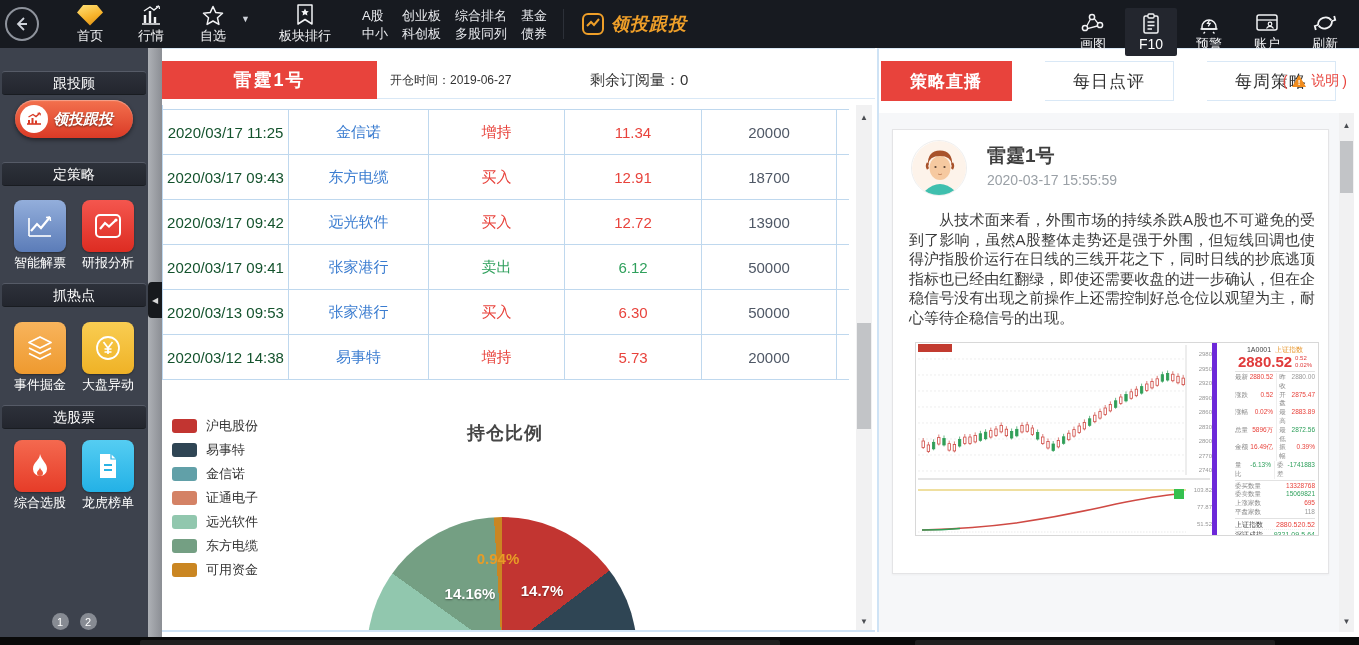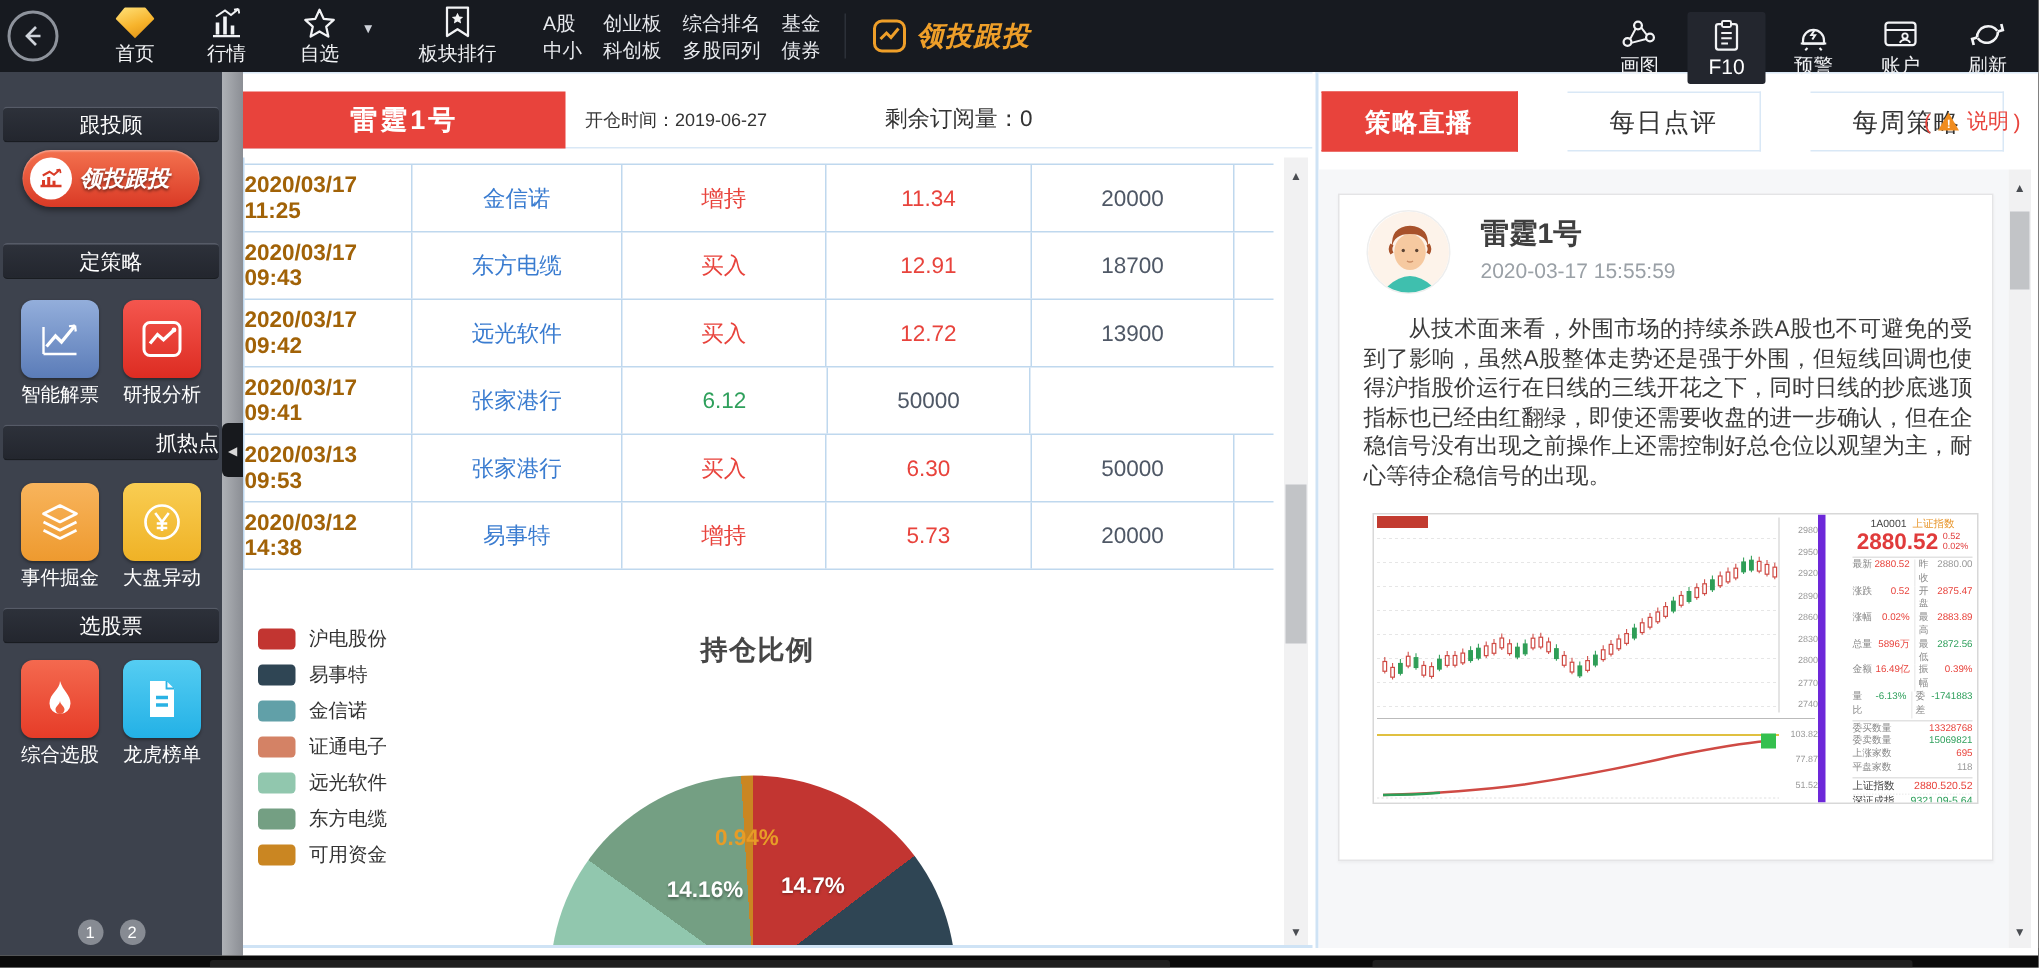--- a/index.html
+++ b/index.html
@@ -74,21 +74,21 @@
   .m-tab{position:absolute;left:0;top:0;width:215px;height:38px;background:#e8433c;color:#fff;
          font-size:18px;font-weight:bold;display:flex;align-items:center;justify-content:center;
          letter-spacing:2px;cursor:pointer;}
   .m-info1{position:absolute;left:228px;top:0;line-height:38px;font-size:12px;color:#333;}
   .m-info2{position:absolute;left:428px;top:0;line-height:38px;font-size:15px;color:#333;}
   .trades{position:absolute;left:0;top:56px;width:687px;border-left:1px solid #bfd8ee;}
   .t-sliver{height:5px;border-bottom:1px solid #bfd8ee;}
   .t-row{display:flex;height:45px;border-bottom:1px solid #bfd8ee;cursor:pointer;}
   .t-row>div{border-right:1px solid #bfd8ee;display:flex;align-items:center;justify-content:center;
              font-size:15px;}
-  .c-time{width:112px;color:#a16207;font-weight:bold;}
+  .c-time{width:126px;color:#14532d;}
   .c-name{width:140px;color:#3a7cd0;}
   .c-act{width:136px;}
   .c-price{width:137px;}
   .c-qty{width:135px;color:#4f5866;}
   .up{color:#e8433c;}
   .down{color:#2fa05c;}
   
   .m-sbtrack{position:absolute;left:694px;top:56px;width:16px;height:528px;background:#f1f1f2;}
   .sb-arrow{position:absolute;width:16px;height:14px;color:#4a4d52;font-size:8px;text-align:center;
             line-height:14px;cursor:pointer;}
@@ -336,21 +336,21 @@
     <div class="tile t-red" style="left:82px;top:152px;">
       <svg width="30" height="28" viewBox="0 0 30 28">
         <rect x="3" y="3" width="24" height="22" rx="4" stroke="#fff" stroke-width="2" fill="none"></rect>
         <path d="M7 17 L12 11 L16 14.5 L23 8" stroke="#fff" stroke-width="2.2" fill="none"></path>
         <circle cx="23" cy="8" r="1.6" fill="#fff"></circle>
       </svg>
     </div>
     <span class="tile-label" style="left:8px;top:206px;">智能解票</span>
     <span class="tile-label" style="left:76px;top:206px;">研报分析</span>
 
-    <div class="side-header" style="top:235px;text-align:right;">抓热点</div>
+    <div class="side-header" style="top:235px;">抓热点</div>
 
     <div class="tile t-orange" style="left:14px;top:274px;">
       <svg width="32" height="30" viewBox="0 0 32 30">
         <path d="M16 4 L27 9.5 L16 15 L5 9.5 Z" stroke="#fff" stroke-width="1.8" fill="none" stroke-linejoin="round"></path>
         <path d="M5 15 L16 20.5 L27 15" stroke="#fff" stroke-width="1.8" fill="none" stroke-linejoin="round"></path>
         <path d="M5 20.5 L16 26 L27 20.5" stroke="#fff" stroke-width="1.8" fill="none" stroke-linejoin="round"></path>
       </svg>
     </div>
     <div class="tile t-gold" style="left:82px;top:274px;">
       <svg width="32" height="30" viewBox="0 0 32 30">
@@ -417,20 +417,21 @@
           <div class="t-row">
           <div class="c-time">2020/03/17 09:42</div>
           <div class="c-name">远光软件</div>
           <div class="c-act up">买入</div>
           <div class="c-price up">12.72</div>
           <div class="c-qty">13900</div>
         </div>
           <div class="t-row">
           <div class="c-time">2020/03/17 09:41</div>
           <div class="c-name">张家港行</div>
+          <div class="c-act down">卖出</div>
           <div class="c-price down">6.12</div>
           <div class="c-qty">50000</div>
         </div>
           <div class="t-row">
           <div class="c-time">2020/03/13 09:53</div>
           <div class="c-name">张家港行</div>
           <div class="c-act up">买入</div>
           <div class="c-price up">6.30</div>
           <div class="c-qty">50000</div>
         </div>

